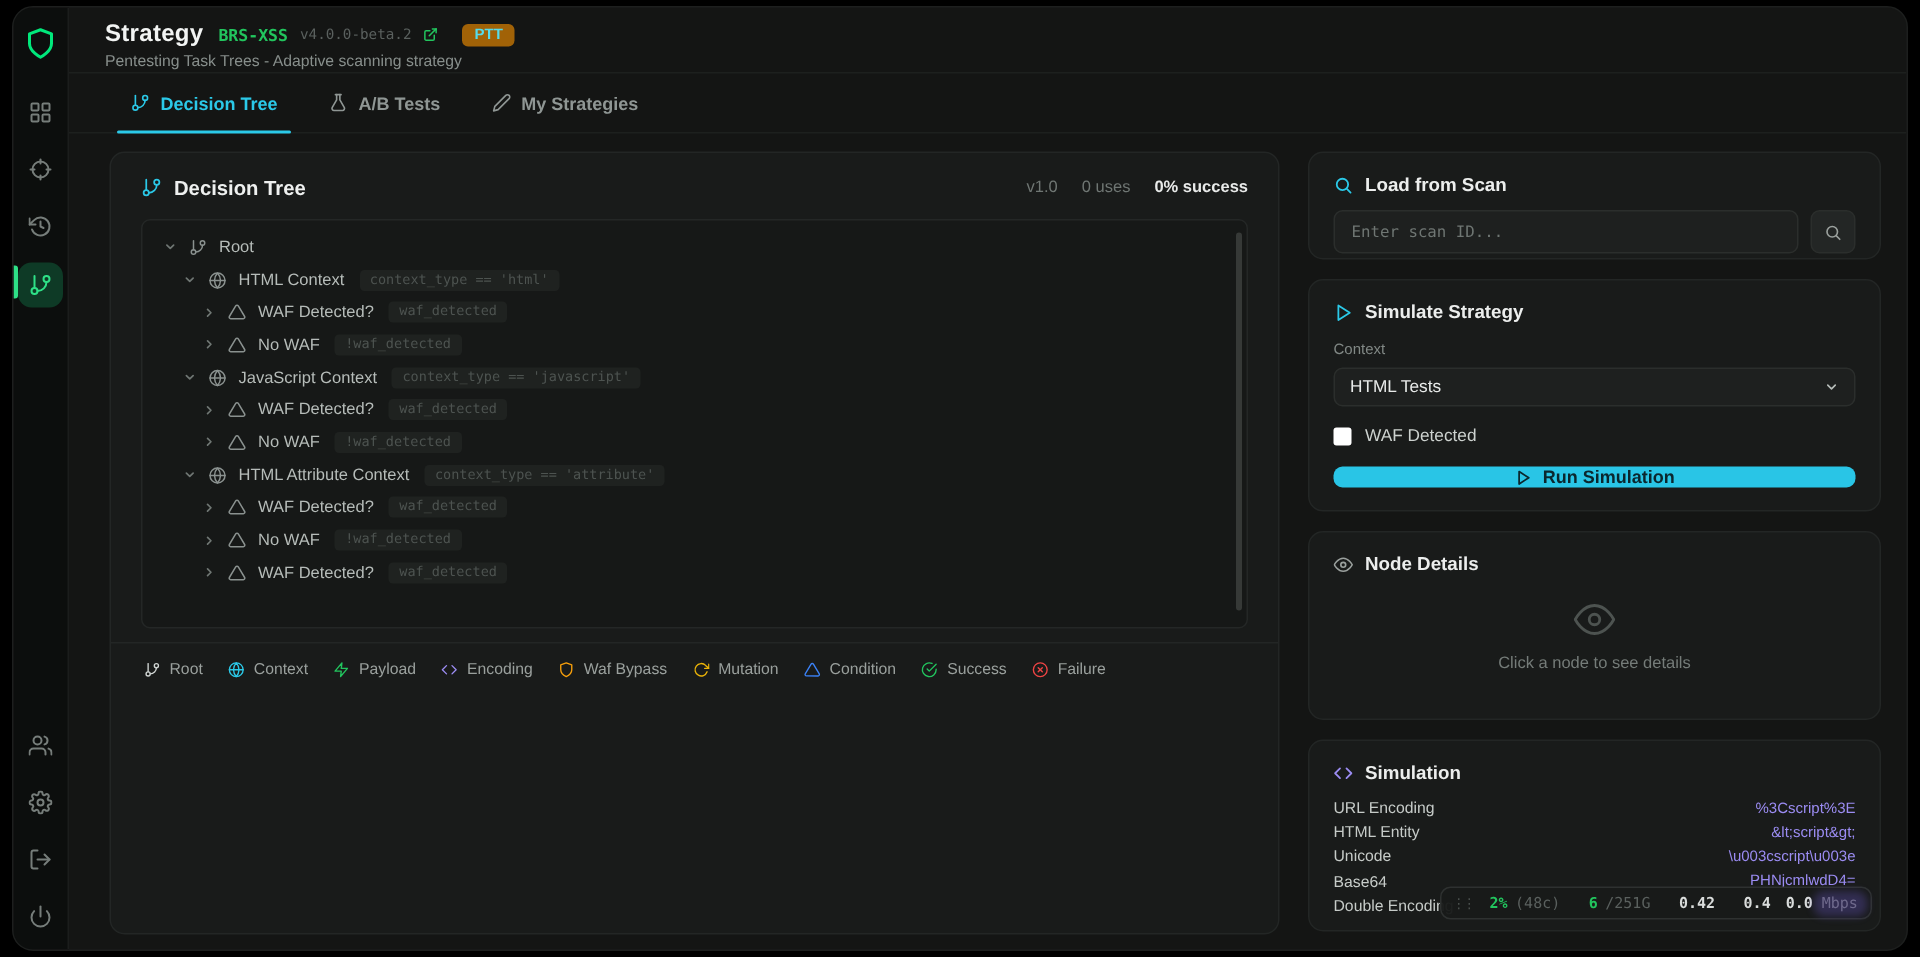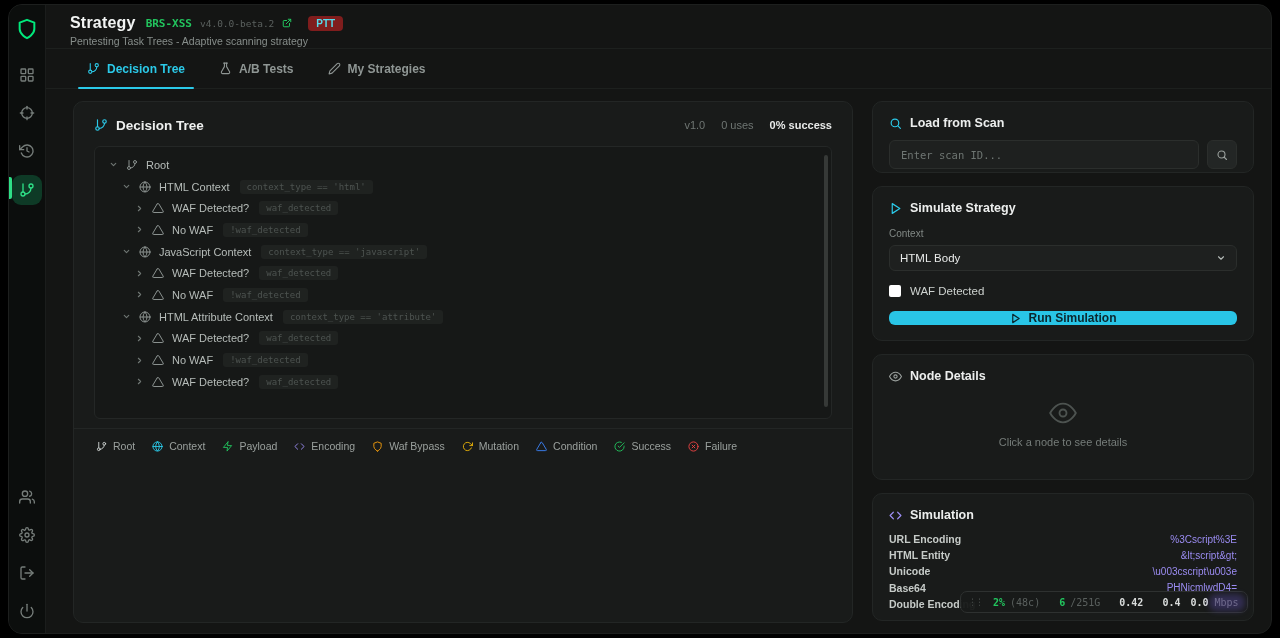--- a/index.html
+++ b/index.html
@@ -16,21 +16,21 @@
   .side-spacer { flex:1; }
   .active-indicator { position:absolute; left:0; top:172px; width:3px; height:22px; background:#2ee087; border-radius:0 2px 2px 0; }
 
   
   .header { position:absolute; left:37px; right:0; top:0; height:44px; border-bottom:1px solid #1d201e; padding:9px 0 0 24px; }
   .title-row { display:flex; align-items:center; gap:8px; }
   .app-title { font-size:16px; font-weight:700; color:#f2f4f3; letter-spacing:.2px; }
   .product { font-family:"DejaVu Sans Mono",monospace; font-size:11px; font-weight:bold; color:#22c55e; margin-left:2px; }
   .version { font-family:"DejaVu Sans Mono",monospace; font-size:9.5px; color:#5a605e; }
   .extlink { width:10px; height:10px; color:#22c55e; cursor:pointer; }
-  .ptt-badge { background:#7f1d1d; color:#55dcec; font-size:10px; font-weight:bold; padding:2px 8px; border-radius:4px; margin-left:8px; }
+  .ptt-badge { background:#a16207; color:#55dcec; font-size:10px; font-weight:bold; padding:2px 8px; border-radius:4px; margin-left:8px; }
   .subtitle { font-size:10.5px; color:#878e8b; margin-top:3px; }
 
   
   .tabs { position:absolute; left:37px; right:0; top:44px; height:40px; display:flex; padding-left:24px; border-bottom:1px solid #1d201e; }
   .tab { display:flex; align-items:center; gap:7px; padding:0 17px; font-size:12px; font-weight:600; color:#8f9694; cursor:pointer; position:relative; background:none; border:none; font-family:inherit; }
   .tab .t-ic { width:13px; height:13px; }
   .tab.active { color:#2bc9e8; }
   .tab.active::after { content:""; position:absolute; left:8px; right:8px; bottom:-1px; height:2px; background:#2bc9e8; border-radius:1px; }
 
   .content { position:absolute; left:37px; top:84px; right:0; bottom:0; }
@@ -77,21 +77,21 @@
   .check-label { font-size:11.5px; color:#cdd2cf; }
   .run-btn { margin-top:14px; width:100%; height:14px; border:none; border-radius:6px; background:#29c5e6; color:#0b272e; font-family:inherit; font-size:12px; font-weight:700; display:flex; align-items:center; justify-content:center; gap:8px; cursor:pointer; }
   .run-btn .p-ic { width:11px; height:11px; color:#0b272e; }
 
   .nd-center { display:flex; flex-direction:column; align-items:center; margin-top:16px; }
   .nd-eye { width:28px; height:28px; color:#4d5350; }
   .nd-text { font-size:11px; color:#757c79; margin-top:9px; }
 
   .enc-rows { margin-top:9px; }
   .enc-row { display:flex; justify-content:space-between; align-items:center; height:16.2px; }
-  .enc-label { font-size:10.5px; color:#c6cbc8;font-weight:bold; }
+  .enc-label { font-size:10.5px; color:#c6cbc8; }
   .enc-value { font-family:Liberation Sans, sans-serif; font-size:10px; color:#9b8cf2; }
 
   
   .status-toast { position:absolute; left:914px; top:502px; width:288px; height:22px; background:rgba(24,26,25,.96); border:1px solid #2e3130; border-radius:7px; display:flex; align-items:center; gap:5px; padding:0 7px; font-family:"DejaVu Sans Mono",monospace; font-size:10px; z-index:5; }
   .drag-dots { color:#4d5350; font-size:9px; letter-spacing:-2px; cursor:grab; margin-right:1px; }
   .st-ic { width:11px; height:11px; display:inline-flex; }
   .st-green { color:#22c55e; font-weight:bold; }
   .st-dim { color:#5a605e; }
   .st-val { color:#d9dcdb; font-weight:bold; }
   .st-sep { width:1px; height:11px; background:#333634; margin:0 2px; }
@@ -557,21 +557,21 @@
         <div class="panel-title">
           <span class="p-ic cyan">
             <svg viewBox="0 0 24 24" fill="none" stroke="currentColor" stroke-width="2.2" stroke-linejoin="round">
                 <polygon points="6 3 20 12 6 21 6 3"></polygon>
               </svg>
           </span>
           <span>Simulate Strategy</span>
         </div>
         <div class="field-label">Context</div>
         <div class="select">
-          <span>HTML Body</span>
+          <span>HTML Tests</span>
           <span class="chev">
             <svg viewBox="0 0 24 24" fill="none" stroke="currentColor" stroke-width="2.6" stroke-linecap="round" stroke-linejoin="round">
                 <polyline points="6 9 12 15 18 9"></polyline>
               </svg>
           </span>
         </div>
         <div class="check-row">
           <span class="checkbox"></span>
           <span class="check-label">WAF Detected</span>
         </div>

